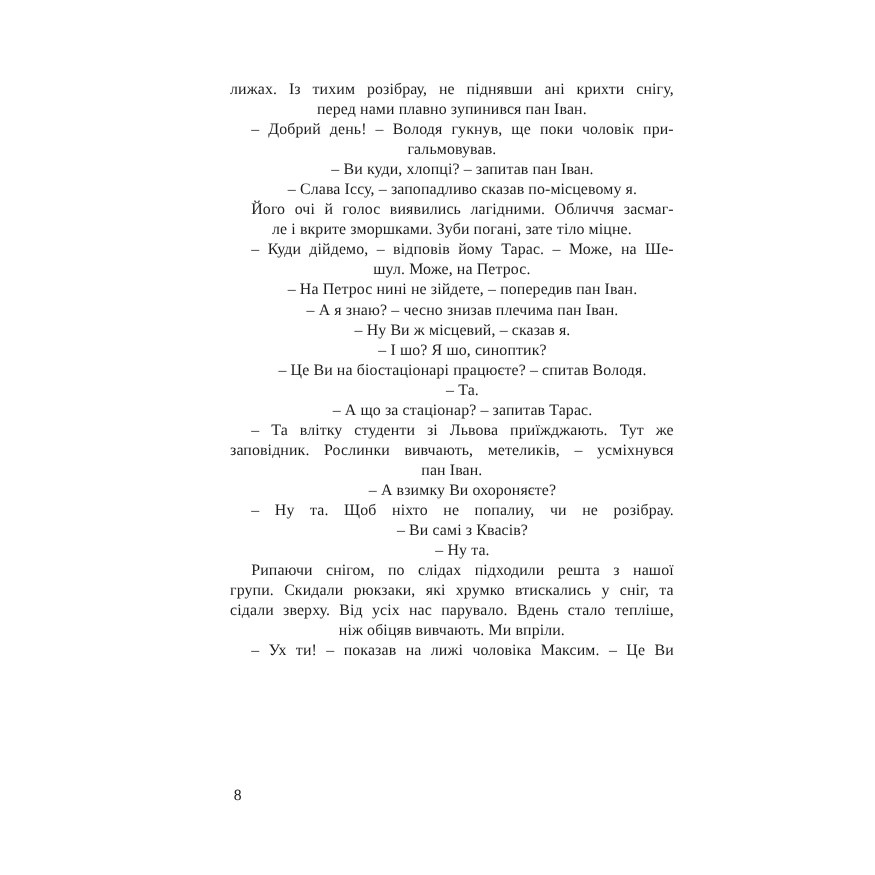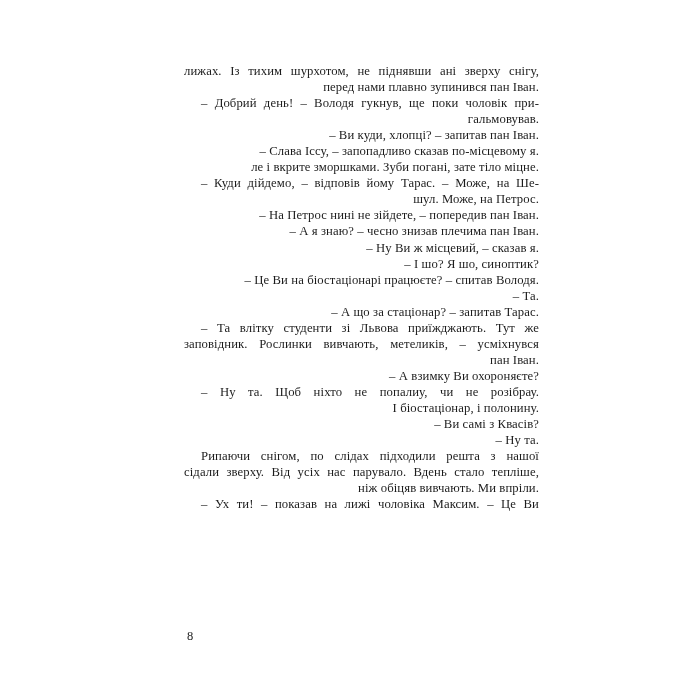--- a/index.html
+++ b/index.html
@@ -20,21 +20,21 @@
     position: absolute;
     left: 184px;
     top: 63px;
     width: 355px;
   }
   .line {
     font-size: 12.7px;
     line-height: 16.05px;
     height: 16.05px;
     overflow: hidden;
-    text-align: right;
+    text-align: center;
     letter-spacing: 0.1px;
   }
   .line.just {
     text-align: justify;
     text-align-last: justify;
   }
   .line.ind {
     text-indent: 17px;
   }
   .page-number {
@@ -44,43 +44,44 @@
     font-size: 12.5px;
     line-height: 16px;
     color: #1c1c1c;
   }
 </style>
 </head>
 <body>
 
 <div class="page">
   <div class="text-block">
-      <div class="line just">лижах. Із тихим шурхотом, не піднявши ані зверху снігу,</div>
+      <div class="line just">лижах. Із тихим розібрау, не піднявши ані крихти снігу,</div>
       <div class="line">перед нами плавно зупинився пан Іван.</div>
       <div class="line ind just">– Добрий день! – Володя гукнув, ще поки чоловік при-</div>
       <div class="line">гальмовував.</div>
       <div class="line ind">– Ви куди, хлопці? – запитав пан Іван.</div>
       <div class="line ind">– Слава Іссу, – запопадливо сказав по-місцевому я.</div>
+      <div class="line ind just">Його очі й голос виявились лагідними. Обличчя засмаг-</div>
       <div class="line">ле і вкрите зморшками. Зуби погані, зате тіло міцне.</div>
       <div class="line ind just">– Куди дійдемо, – відповів йому Тарас. – Може, на Ше-</div>
       <div class="line">шул. Може, на Петрос.</div>
       <div class="line ind">– На Петрос нині не зійдете, – попередив пан Іван.</div>
       <div class="line ind">– А я знаю? – чесно знизав плечима пан Іван.</div>
       <div class="line ind">– Ну Ви ж місцевий, – сказав я.</div>
       <div class="line ind">– І шо? Я шо, синоптик?</div>
       <div class="line ind">– Це Ви на біостаціонарі працюєте? – спитав Володя.</div>
       <div class="line ind">– Та.</div>
       <div class="line ind">– А що за стаціонар? – запитав Тарас.</div>
       <div class="line ind just">– Та влітку студенти зі Львова приїжджають. Тут же</div>
       <div class="line just">заповідник. Рослинки вивчають, метеликів, – усміхнувся</div>
       <div class="line">пан Іван.</div>
       <div class="line ind">– А взимку Ви охороняєте?</div>
       <div class="line ind just">– Ну та. Щоб ніхто не попалиу, чи не розібрау.</div>
-      <div class="line">І біостаціонар, і полонину.</div>
       <div class="line ind">– Ви самі з Квасів?</div>
       <div class="line ind">– Ну та.</div>
       <div class="line ind just">Рипаючи снігом, по слідах підходили решта з нашої</div>
+      <div class="line just">групи. Скидали рюкзаки, які хрумко втискались у сніг, та</div>
       <div class="line just">сідали зверху. Від усіх нас парувало. Вдень стало тепліше,</div>
       <div class="line">ніж обіцяв вивчають. Ми впріли.</div>
       <div class="line ind just">– Ух ти! – показав на лижі чоловіка Максим. – Це Ви</div>
     </div>
   <div class="page-number">8</div>
 </div>
 
 </body></html>

